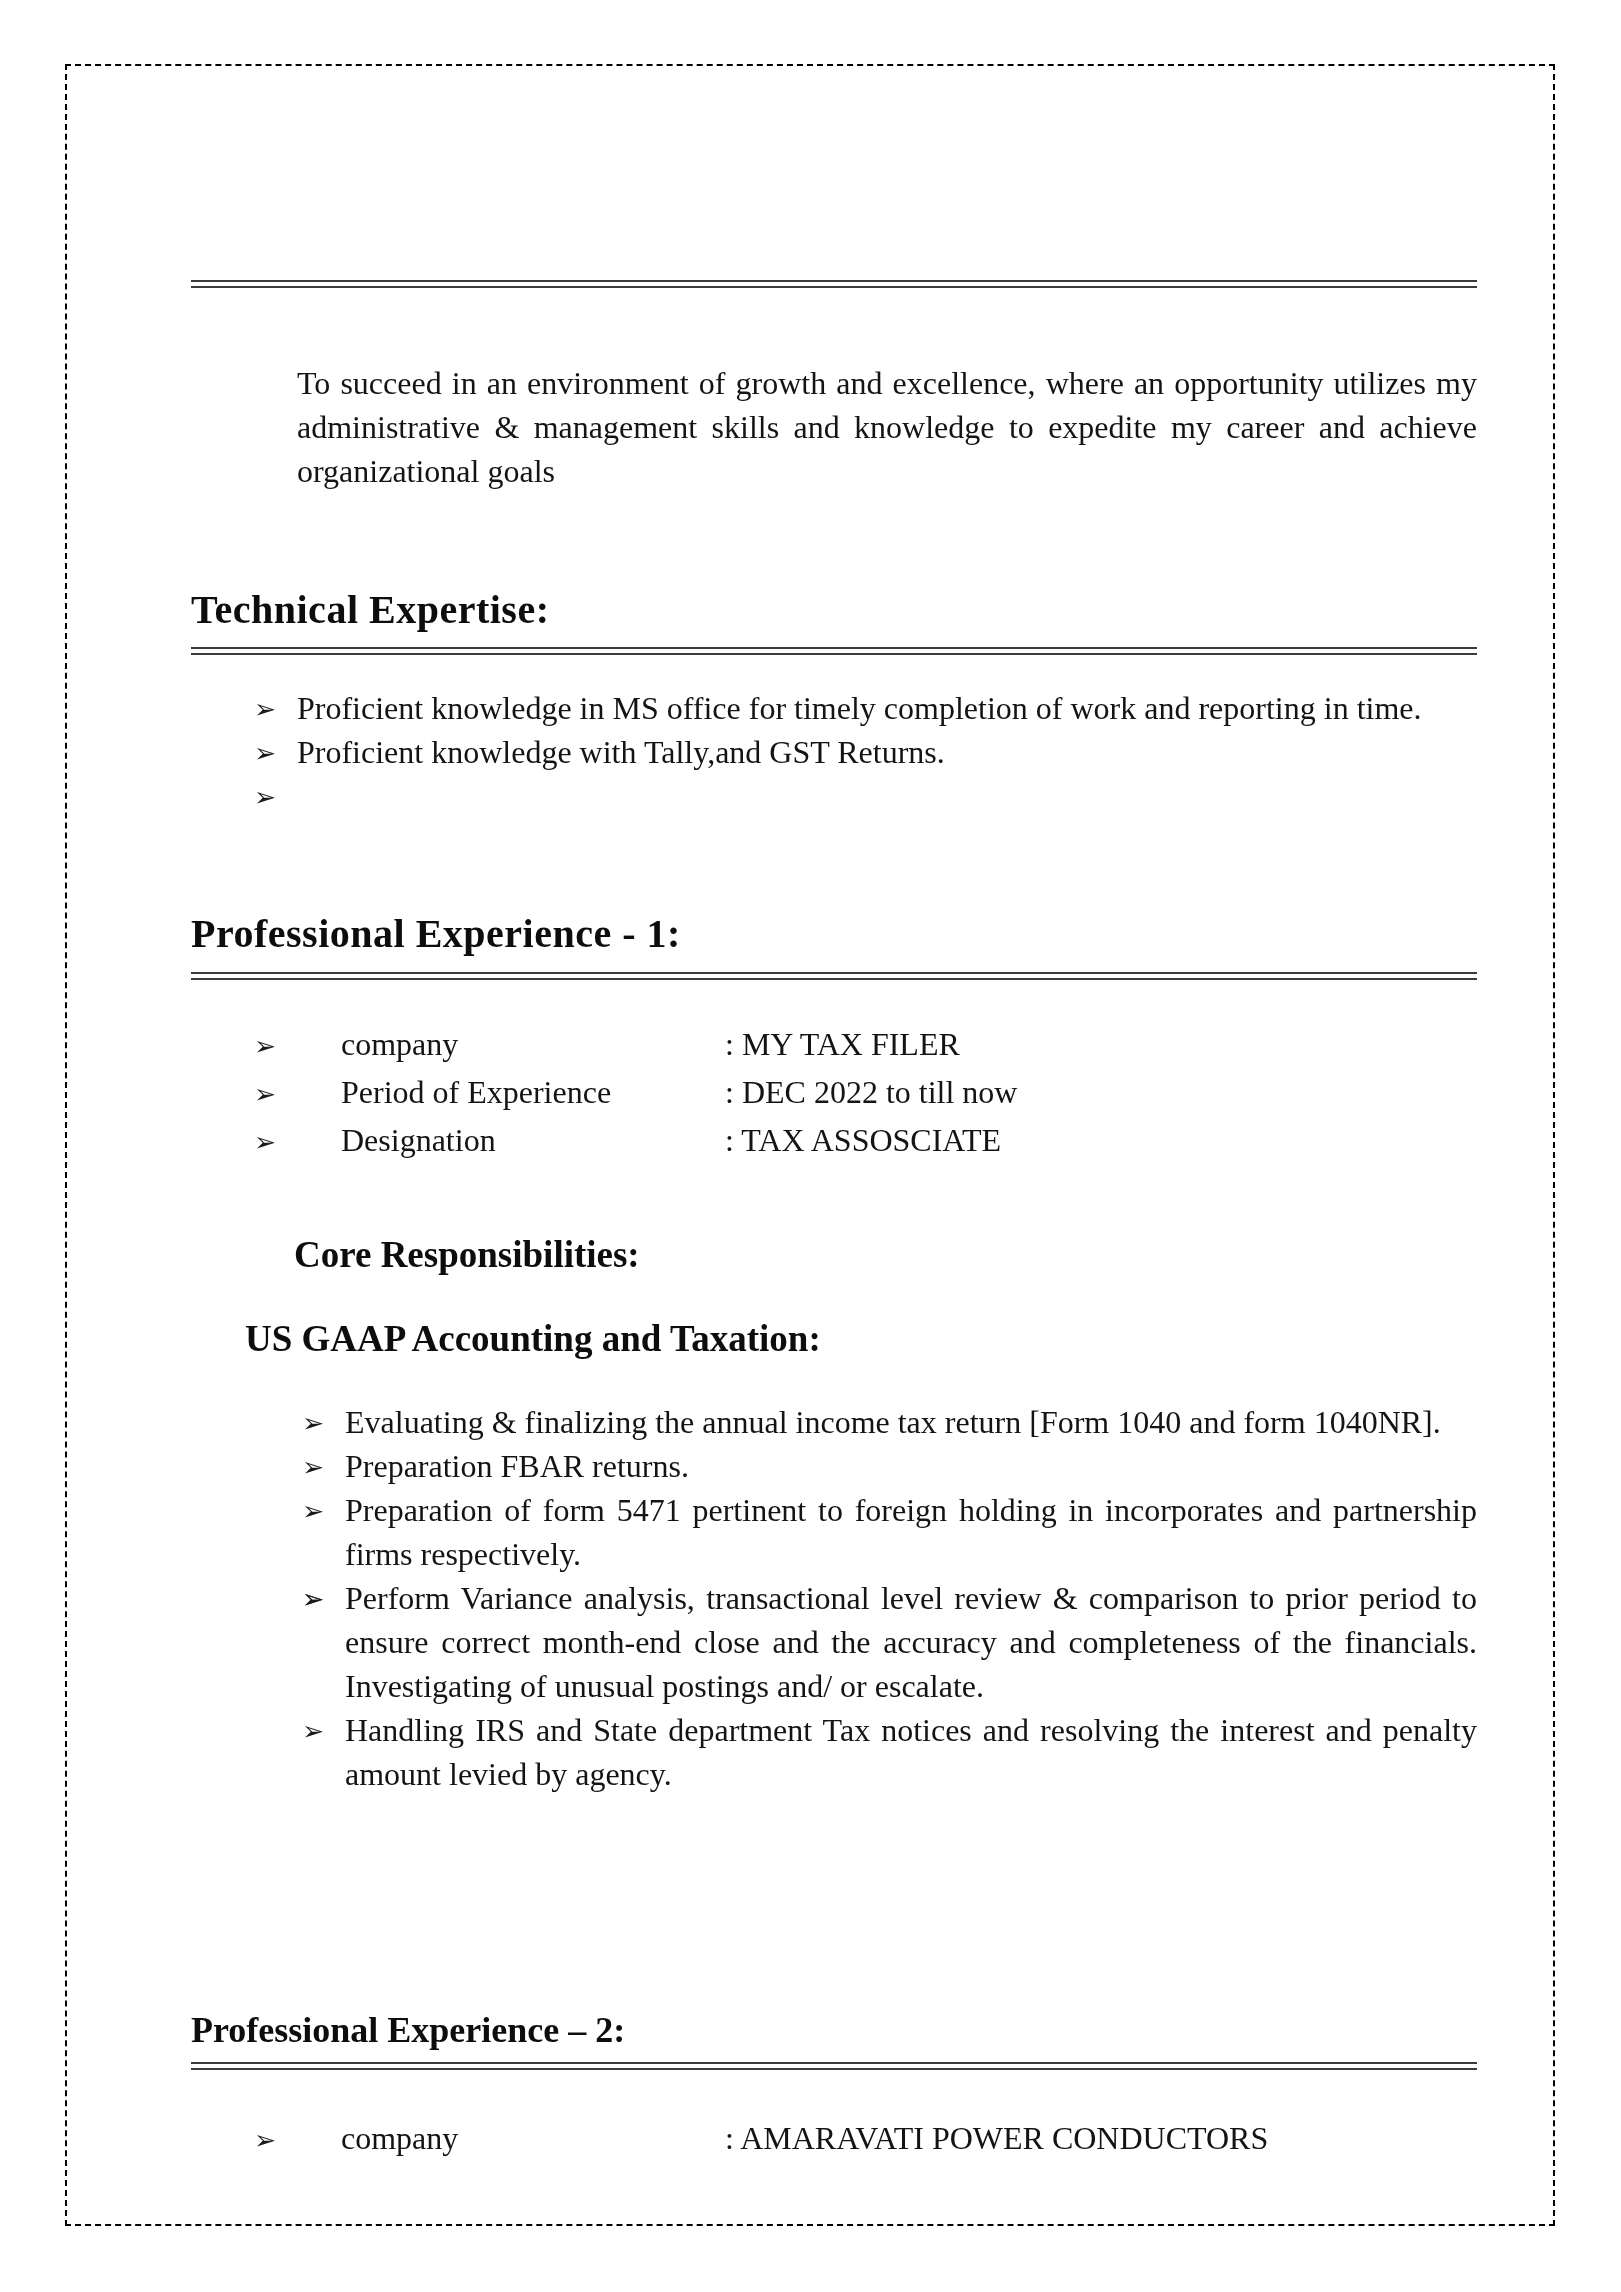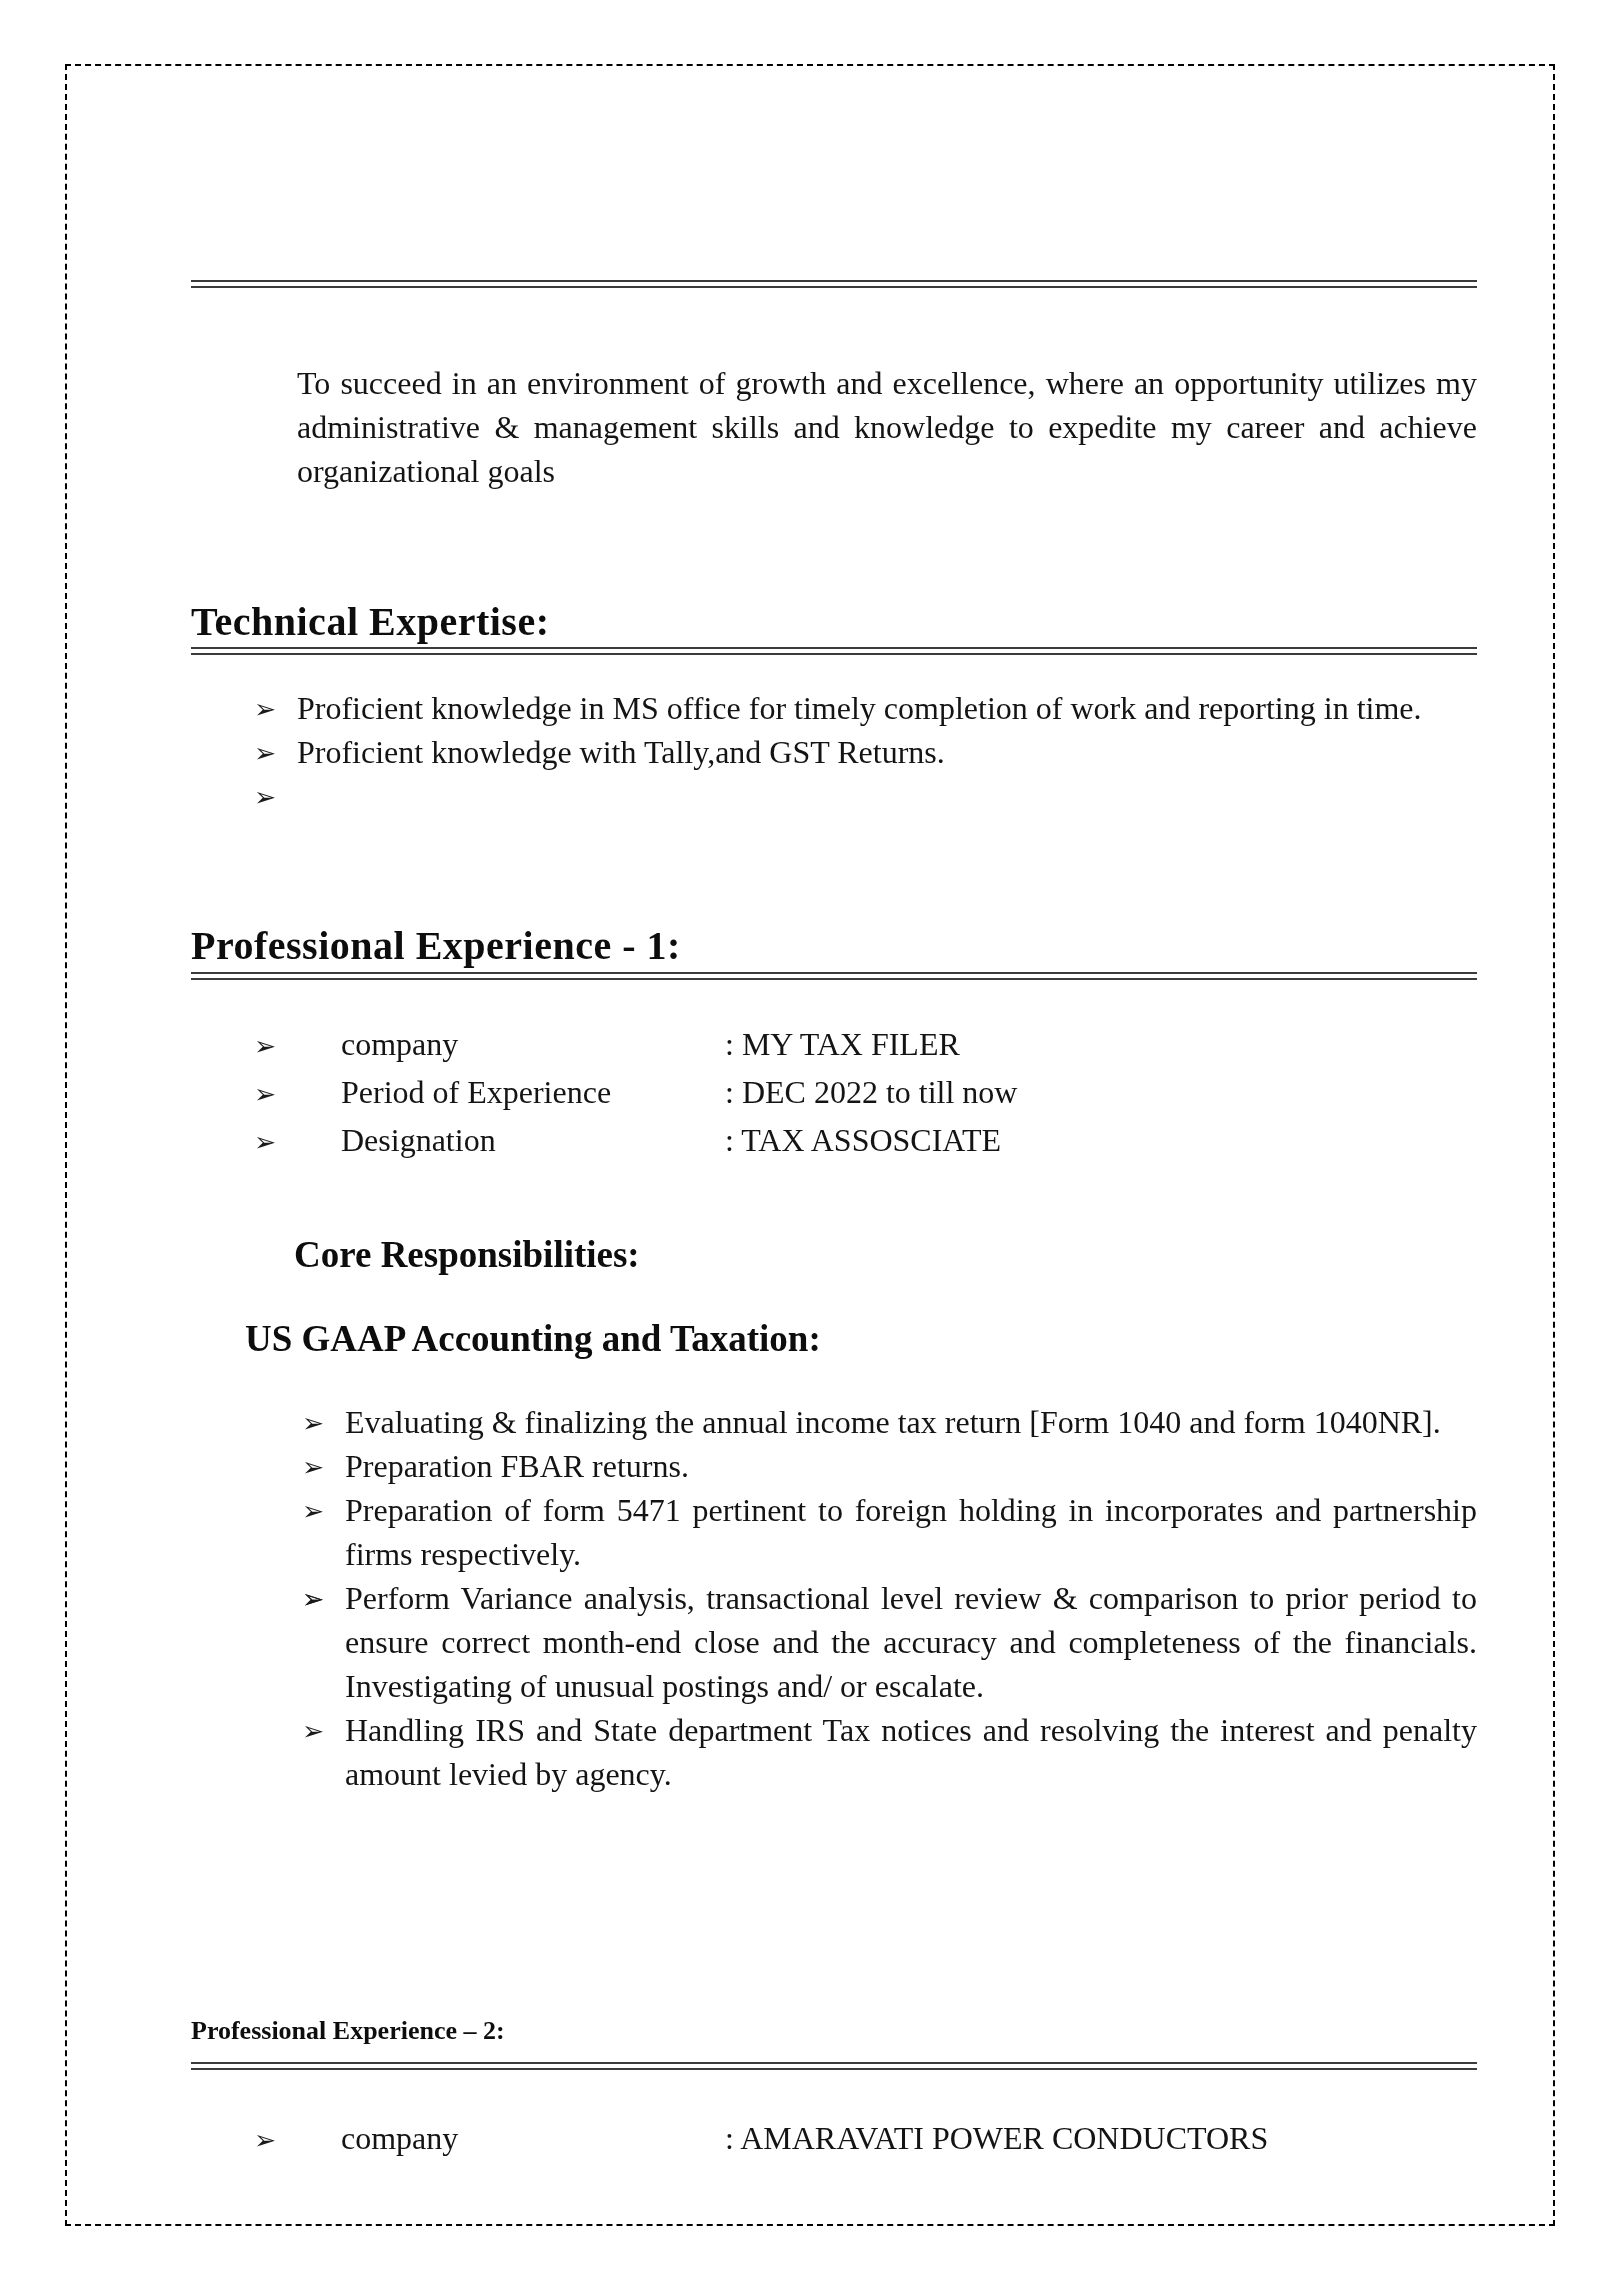--- a/index.html
+++ b/index.html
@@ -32,24 +32,23 @@
   .body-text {
     font-size: 32px;
     line-height: 44px;
   }
   .justify { text-align: justify; }
   h2, h3 { margin: 0; font-weight: bold; color: #0d0d0d; }
   .sec-heading {
     font-size: 40px;
     line-height: 47px;
     letter-spacing: 0.5px;
-    margin-top: 12px;
   }
   .sec-heading-small {
-    font-size: 26px;
+    font-size: 36px;
     line-height: 39px;
   }
   .sub-heading {
     font-size: 37px;
     line-height: 43px;
   }
   ul.arrow-list {
     list-style: none;
     margin: 0;
     padding: 0;

